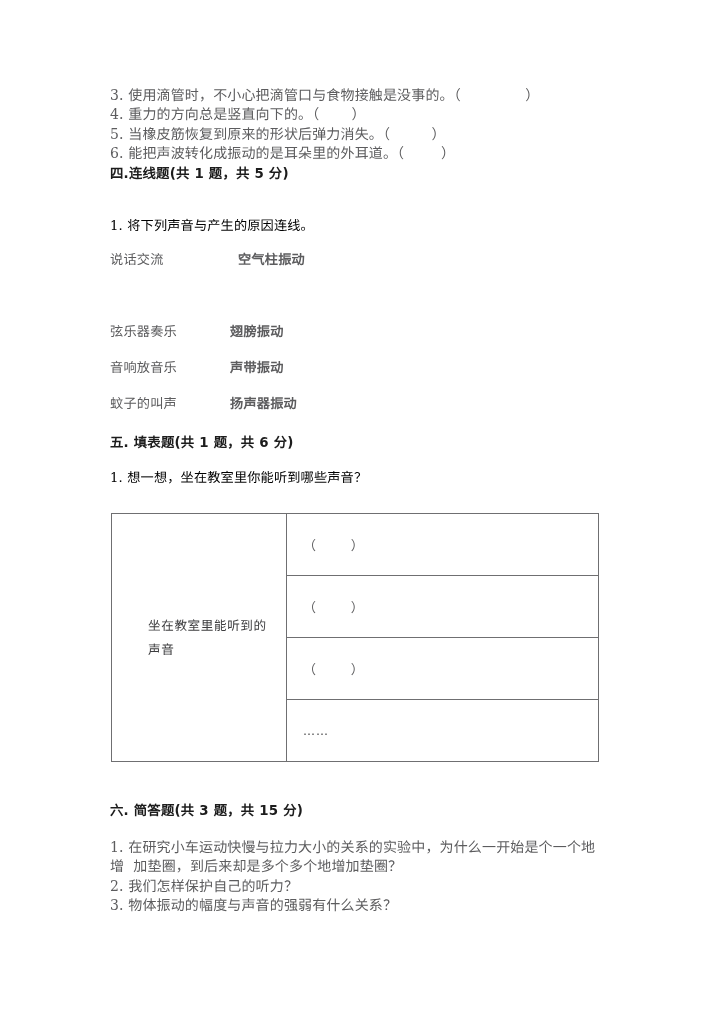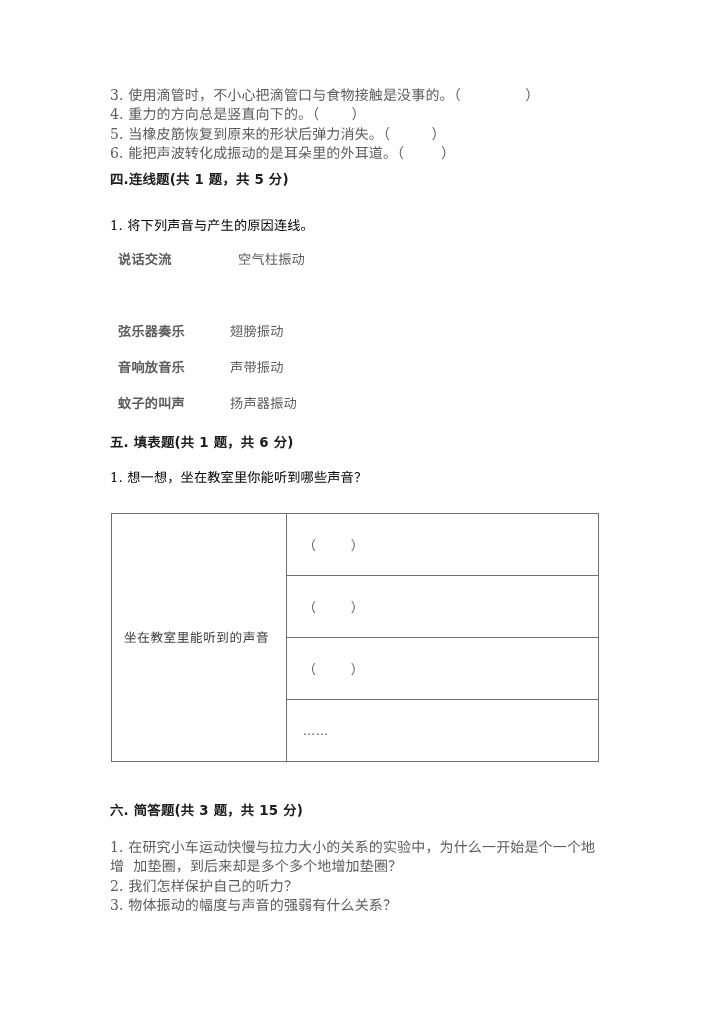--- a/index.html
+++ b/index.html
@@ -54,29 +54,29 @@
     position: absolute;
     left: 110px;
     width: 420px;
     height: 18px;
     font-size: 13.2px;
     color: #5c5c5e;
     letter-spacing: 0.2px;
   }
   .match-left {
     position: absolute;
-    left: 8px;
+    left: 0;
     top: 0;
     white-space: pre;
-    font-weight: bold;
   }
   .match-right {
     position: absolute;
     top: 0;
     white-space: pre;
+    font-weight: bold;
   }
 
   
   #fill-table {
     position: absolute;
     left: 111px;
     top: 513px;
     width: 488px;
     height: 249px;
     border: 1px solid #6f6f71;
@@ -90,20 +90,21 @@
     display: flex;
     align-items: center;
     padding: 0 10px 0 12px;
   }
   .tbl-left-text {
     font-family: "DejaVu Sans", "Liberation Sans", sans-serif;
     font-size: 12.6px;
     line-height: 24px;
     color: #3c3c3e;
     letter-spacing: 0.6px;
+    margin-left: 24px;
   }
   .tbl-right {
     flex: 1;
     display: flex;
     flex-direction: column;
   }
   .tbl-cell {
     flex: 1;
     box-sizing: border-box;
     border-bottom: 1px solid #6f6f71;
@@ -130,21 +131,21 @@
 
 <div id="page">
 
   <div class="block" style="top:86px;">
     <div class="q-line">3. 使用滴管时，不小心把滴管口与食物接触是没事的。（              ）</div>
     <div class="q-line">4. 重力的方向总是竖直向下的。（       ）</div>
     <div class="q-line">5. 当橡皮筋恢复到原来的形状后弹力消失。（         ）</div>
     <div class="q-line">6. 能把声波转化成振动的是耳朵里的外耳道。（        ）</div>
   </div>
 
-  <div class="block section-head" style="top:168px;">四.连线题(共 1 题，共 5 分)</div>
+  <div class="block section-head" style="top:162px;">四.连线题(共 1 题，共 5 分)</div>
 
   <div class="block sub-q" style="top:216px;">1. 将下列声音与产生的原因连线。</div>
 
   <div class="match-row" style="top:249px;">
     <span class="match-left">说话交流</span>
     <span class="match-right" style="left:128px;">空气柱振动</span>
   </div>
   <div class="match-row" style="top:321px;">
     <span class="match-left">弦乐器奏乐</span>
     <span class="match-right" style="left:120px;">翅膀振动</span>

